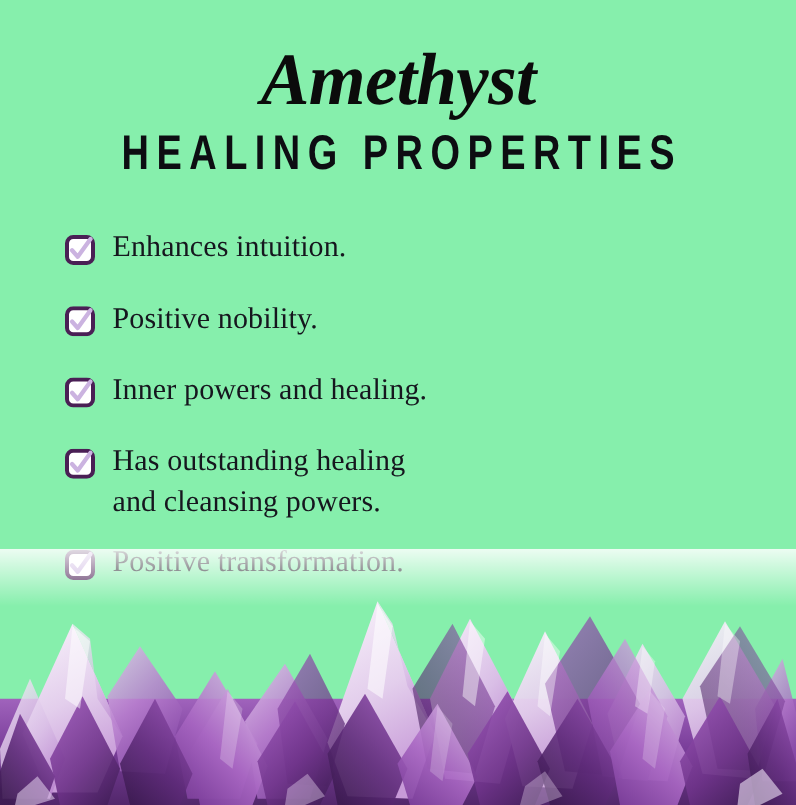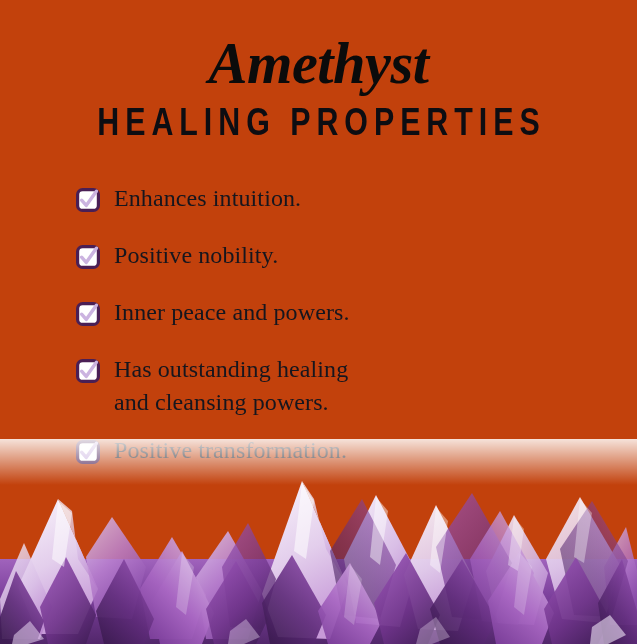--- a/index.html
+++ b/index.html
@@ -8,21 +8,21 @@
     width: 637px;
     height: 644px;
     overflow: hidden;
     background: #ffffff;
   }
 
   #poster {
     position: relative;
     width: 637px;
     height: 644px;
-    background: #c2410c;
+    background: #86efac;
     font-family: "Liberation Serif", "DejaVu Serif", serif;
   }
 
   
   .header {
     position: absolute;
     top: 0; left: 0; right: 0;
     text-align: center;
     padding-top: 34px;
   }
@@ -50,21 +50,21 @@
     transform: scaleY(1.18) scaleX(0.92);
     transform-origin: center top;
   }
 
   
   .list {
     position: absolute;
     top: 182px;
     left: 0;
     right: 0;
-    padding-left: 76px;
+    padding-left: 52px;
   }
 
   .list-item {
     display: flex;
     align-items: flex-start;
     margin-bottom: 24px;
   }
 
   .list-item.tight { margin-bottom: 14px; }
 
@@ -131,21 +131,21 @@
       <span class="item-text">Positive nobility.</span>
     </div>
 
     <div class="list-item">
       <span class="checkbox">
         <svg viewBox="0 0 24 24" width="24" height="24" aria-hidden="true">
           <rect x="1.6" y="1.6" width="20.8" height="20.8" rx="5" ry="5" fill="#ffffff" stroke="#4a1f55" stroke-width="3.2"></rect>
           <path d="M5.6 12.2 L10.2 17.4 L20.4 3.2" fill="none" stroke="#cbb3e0" stroke-width="3.4" stroke-linecap="round" stroke-linejoin="round"></path>
         </svg>
       </span>
-      <span class="item-text">Inner peace and powers.</span>
+      <span class="item-text">Inner powers and healing.</span>
     </div>
 
     <div class="list-item tight">
       <span class="checkbox">
         <svg viewBox="0 0 24 24" width="24" height="24" aria-hidden="true">
           <rect x="1.6" y="1.6" width="20.8" height="20.8" rx="5" ry="5" fill="#ffffff" stroke="#4a1f55" stroke-width="3.2"></rect>
           <path d="M5.6 12.2 L10.2 17.4 L20.4 3.2" fill="none" stroke="#cbb3e0" stroke-width="3.4" stroke-linecap="round" stroke-linejoin="round"></path>
         </svg>
       </span>
       <span class="item-text centered">Has outstanding healing

